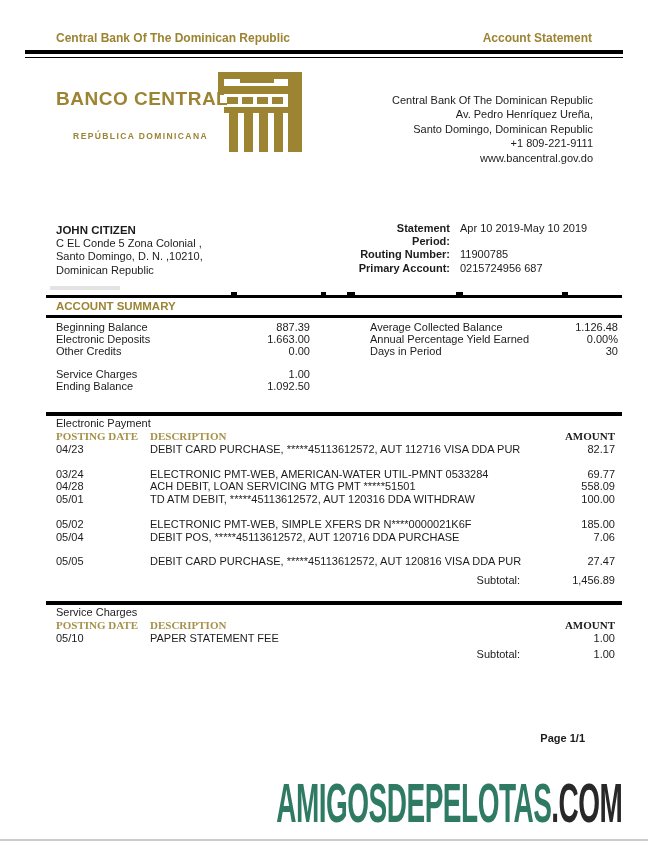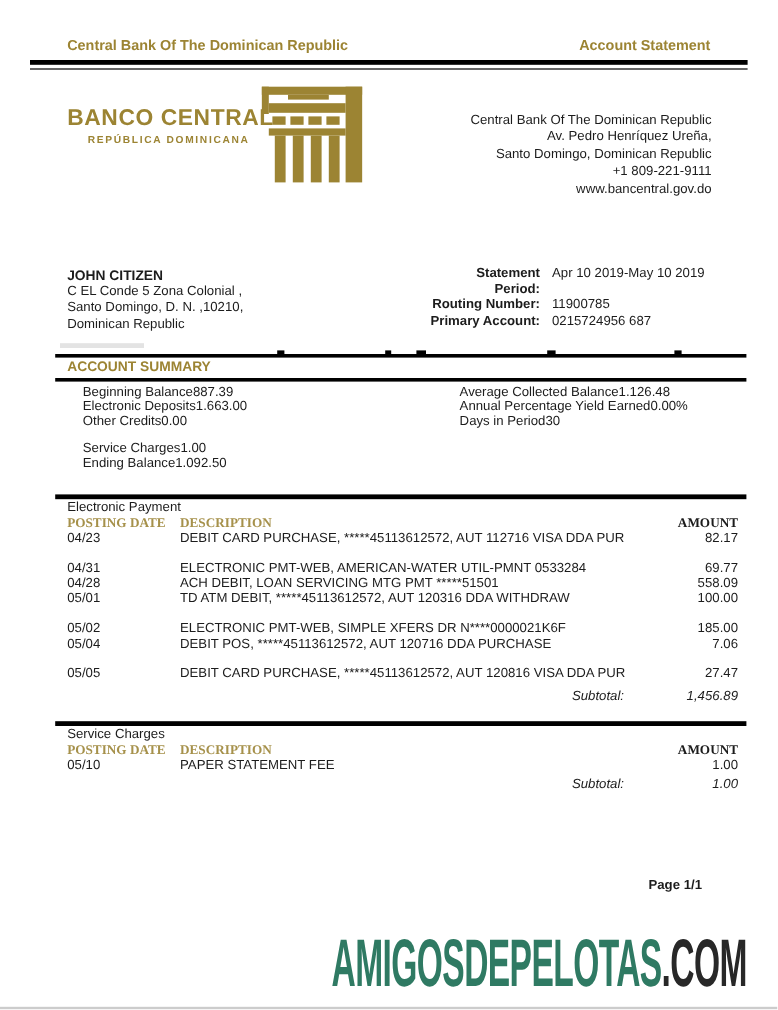--- a/index.html
+++ b/index.html
@@ -8,54 +8,54 @@
     font-family:"Liberation Sans",sans-serif;font-size:11px;color:#1c1c1c;
   }
   
   .hdr-left{position:absolute;left:56px;top:31px;font-size:12px;font-weight:bold;color:#9c8433;}
   .hdr-right{position:absolute;right:56px;top:31px;font-size:12px;font-weight:bold;color:#9c8433;}
   .hdr-rule1{position:absolute;left:25px;right:25px;top:50px;height:4px;background:#000;}
   .hdr-rule2{position:absolute;left:25px;right:25px;top:57px;height:1px;background:#000;}
   
   .logo-text{position:absolute;left:56px;top:88px;width:152px;}
   .logo-name{font-size:19px;font-weight:bold;color:#9c8433;letter-spacing:.5px;white-space:nowrap;}
-  .logo-sub{font-size:8.5px;font-weight:bold;color:#9c8433;letter-spacing:1.4px;text-align:right;margin-top:1px;white-space:nowrap;}
+  .logo-sub{font-size:8.5px;font-weight:bold;color:#9c8433;letter-spacing:1.4px;text-align:right;margin-top:21px;white-space:nowrap;}
   .logo-icon{position:absolute;left:218px;top:72px;width:84px;height:86px;}
   
   .bank-info{position:absolute;right:55px;top:93px;text-align:right;line-height:14.4px;}
   
   .customer{position:absolute;left:56px;top:224px;line-height:13.2px;}
   .customer .cname{font-weight:bold;font-size:11.5px;}
   .stmt-info{position:absolute;left:356px;top:222px;line-height:13.2px;}
   .stmt-row{display:flex;}
   .stmt-label{width:94px;text-align:right;font-weight:bold;}
   .stmt-value{padding-left:10px;}
   
   .section{position:absolute;left:46px;right:26px;}
   .rule3{height:3px;background:#000;}
   .rule4{height:4px;background:#000;}
   .summary{top:295px;}
   .summary-title{font-size:11.5px;font-weight:bold;color:#9c8433;line-height:14px;padding-left:10px;margin:1px 0 2px 0;}
   .summary-cols{position:relative;padding-top:3px;}
   .sum-left{margin-left:10px;width:254px;}
   .sum-right{position:absolute;left:324px;top:3px;width:248px;}
-  .sum-row{display:flex;line-height:12.2px;margin-left:13px;}
+  .sum-row{display:flex;justify-content:space-between;line-height:12.2px;}
   .sum-spacer{height:10px;}
   .smudge{position:absolute;left:4px;top:-9px;width:70px;height:4px;background:#e3e3e3;}
   .tick{position:absolute;top:-3px;height:3px;background:#000;}
   
   .txn-section-title{line-height:13px;padding-left:10px;margin-top:1px;}
   .txn-head{display:flex;line-height:13px;font-weight:bold;font-family:Liberation Serif, serif;}
   .txn-head .c-date,.txn-head .c-desc{color:#a6914b;}
   .txn-row{display:flex;line-height:12.7px;}
   .txn-row.gap{margin-top:12px;}
   .c-date{width:94px;padding-left:10px;flex:none;}
   .c-desc{flex:1;}
   .c-amt{width:83px;flex:none;text-align:right;padding-right:7px;}
-  .sub-row{display:flex;justify-content:flex-end;line-height:13px;margin-top:6px;font-style:italic;}
+  .sub-row{display:flex;justify-content:flex-end;line-height:13px;margin-top:6px;}
   .sub-row .sub-value{width:95px;text-align:right;padding-right:7px;}
   .elec{top:412px;}
   .svc{top:601px;}
   .svc .sub-row{margin-top:3px;}
   
   .page-num{position:absolute;right:63px;top:732px;font-weight:bold;}
   .watermark{
     position:absolute;right:26px;top:770px;white-space:nowrap;
     font-size:56px;font-weight:bold;letter-spacing:-1px;
     transform:scaleX(0.5);transform-origin:100% 50%;
@@ -188,21 +188,21 @@
       <div class="c-desc">DESCRIPTION</div>
       <div class="c-amt">AMOUNT</div>
     </div>
     <div id="elec-rows">
         <div class="txn-row">
           <div class="c-date">04/23</div>
           <div class="c-desc">DEBIT CARD PURCHASE, *****45113612572, AUT 112716 VISA DDA PUR</div>
           <div class="c-amt">82.17</div>
         </div>
         <div class="txn-row gap">
-          <div class="c-date">04/31</div>
+          <div class="c-date">03/24</div>
           <div class="c-desc">ELECTRONIC PMT-WEB, AMERICAN-WATER UTIL-PMNT 0533284</div>
           <div class="c-amt">69.77</div>
         </div>
         <div class="txn-row">
           <div class="c-date">04/28</div>
           <div class="c-desc">ACH DEBIT, LOAN SERVICING MTG PMT *****51501</div>
           <div class="c-amt">558.09</div>
         </div>
         <div class="txn-row">
           <div class="c-date">05/01</div>

